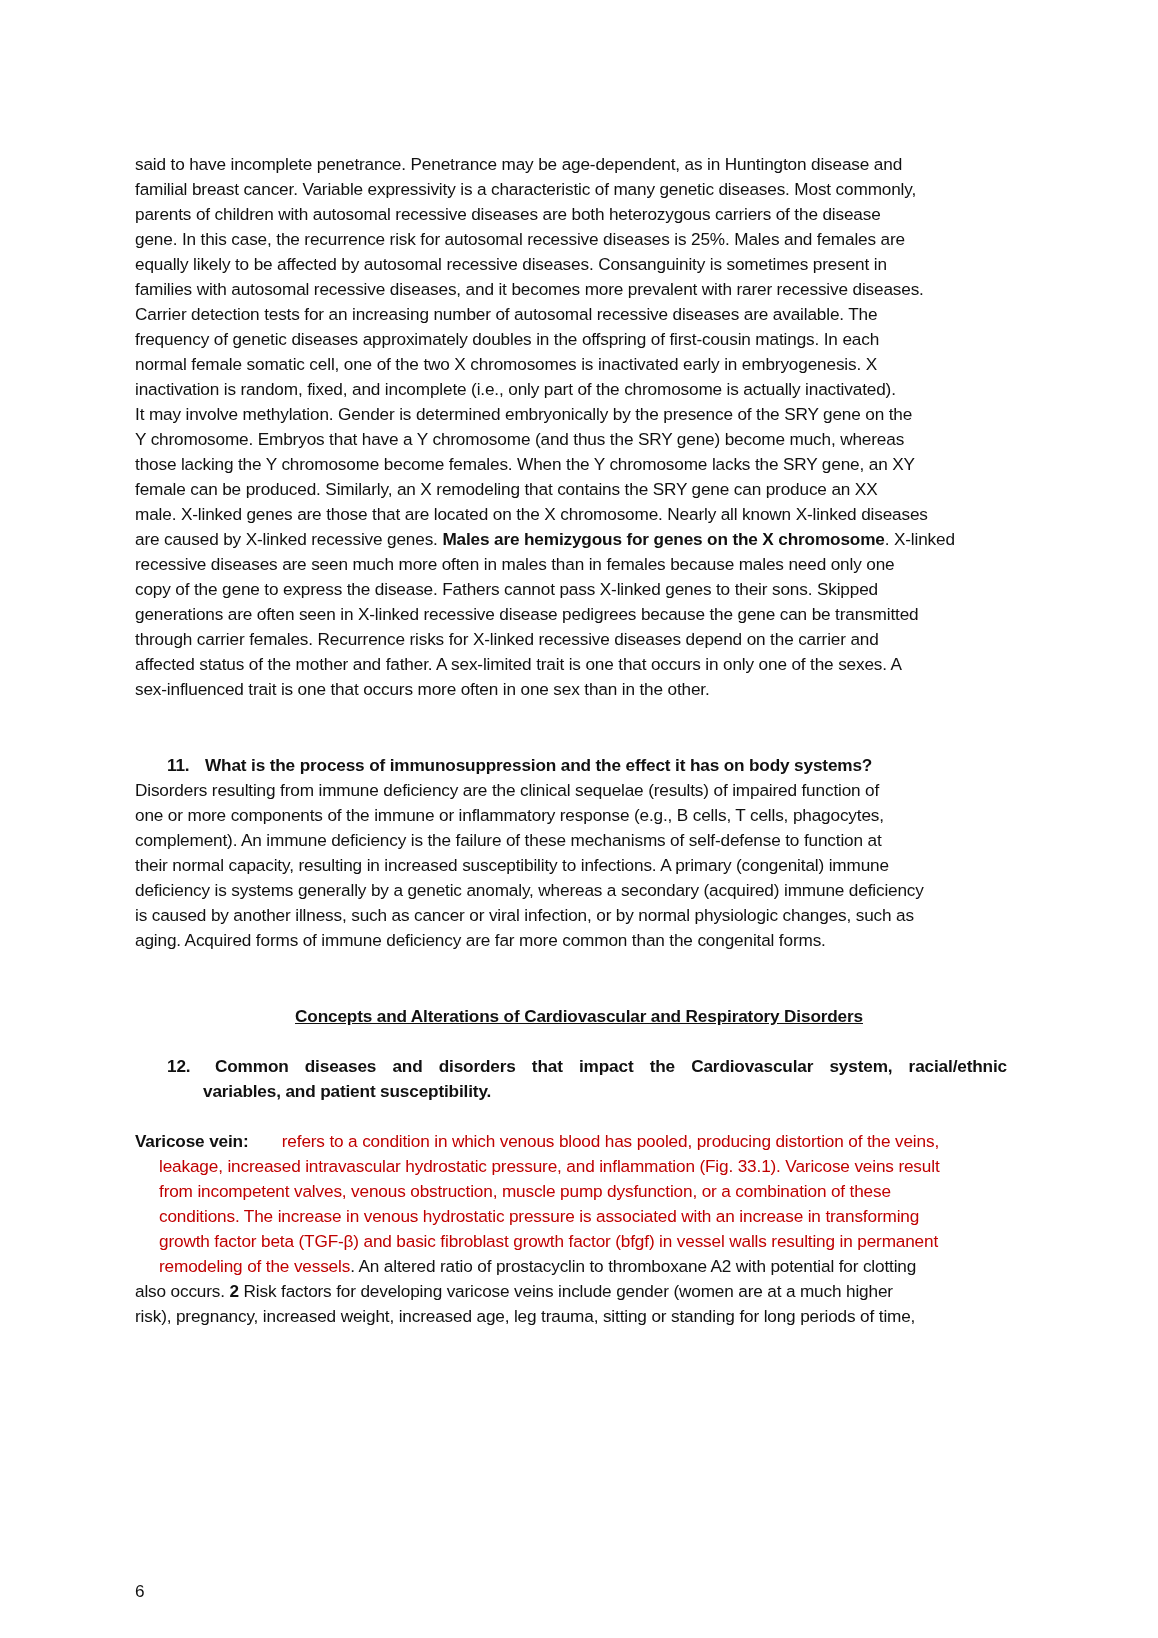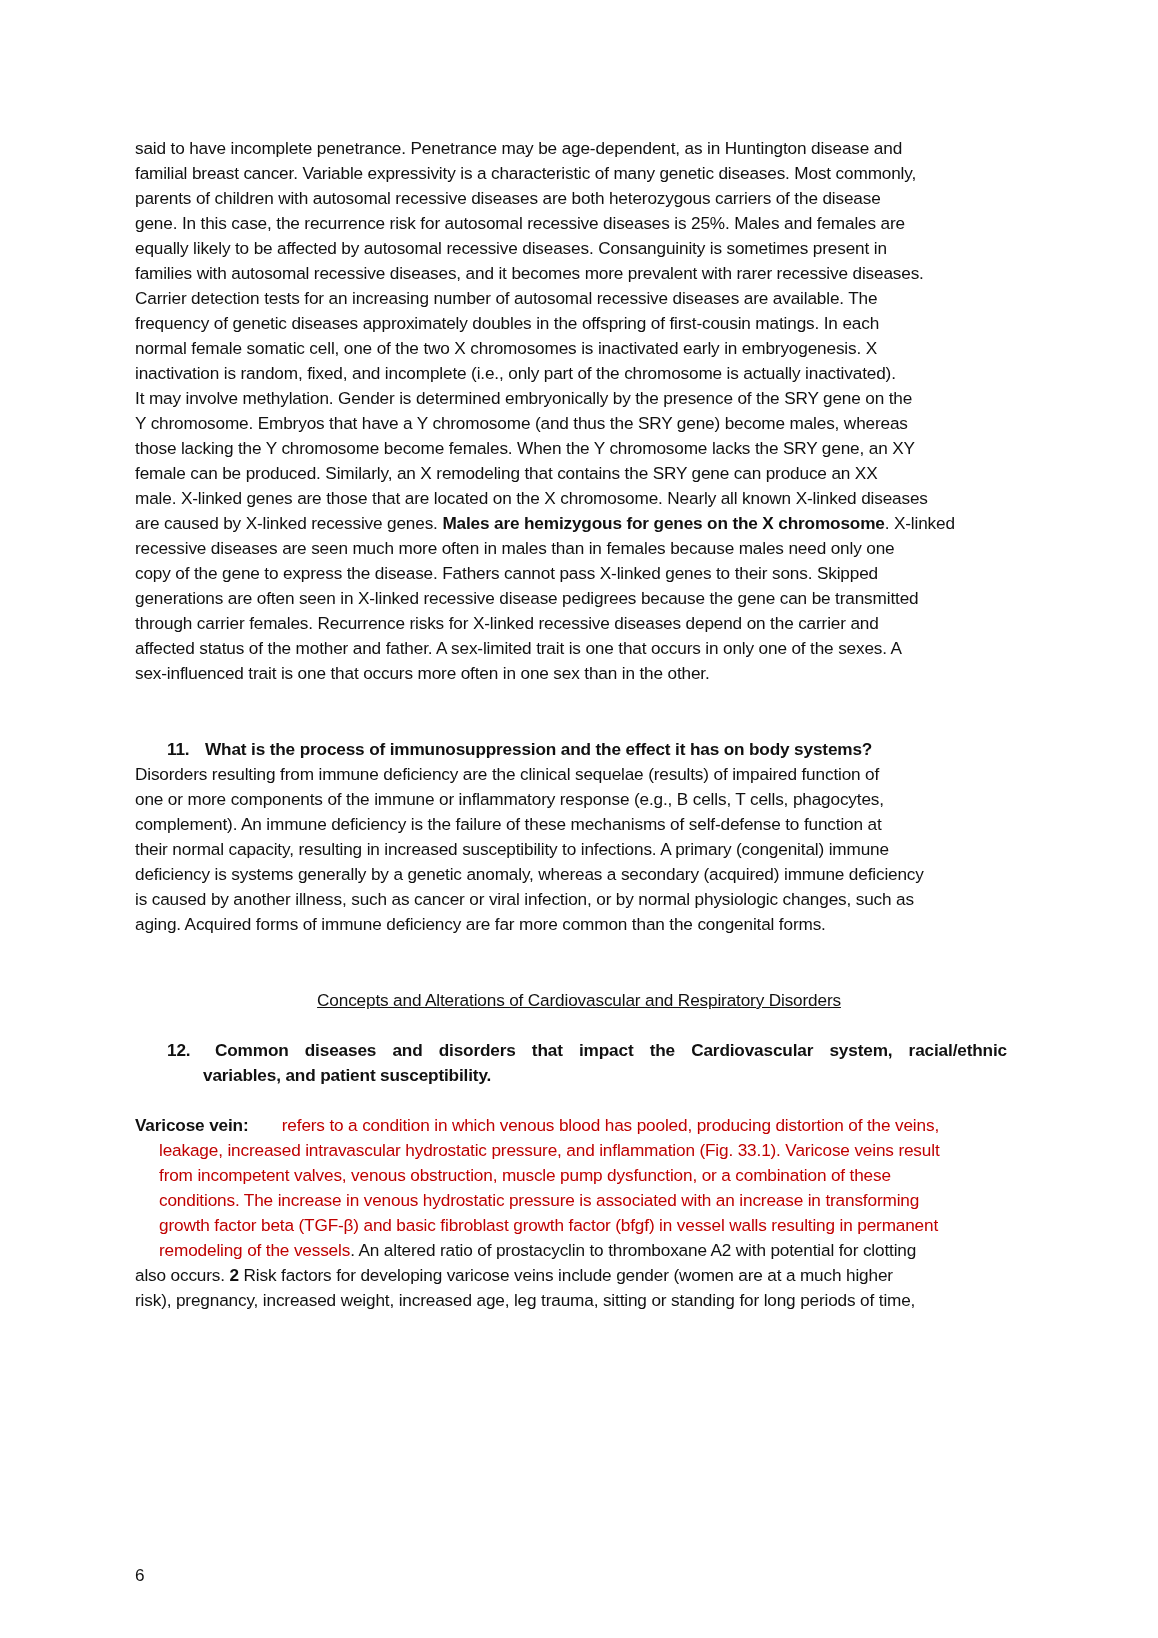--- a/index.html
+++ b/index.html
@@ -1,31 +1,31 @@
 <!DOCTYPE html>
 <html><head>
   <meta charset="utf-8">
   <style>
     html, body { margin: 0; padding: 0; background: #ffffff; }
     body {
       width: 1158px; height: 1638px; position: relative; overflow: hidden;
       font-family: "Liberation Sans", sans-serif; color: #111111;
     }
-    .page { position: absolute; left: 0; top: 0; width: 1158px; height: 1439px; }
+    .page { position: absolute; left: 0; top: 16px; width: 1158px; height: 1439px; }
     .line {
       position: absolute; left: 135px; white-space: nowrap;
       font-size: 17.2px; line-height: 25px; letter-spacing: -0.15px;
     }
     .red { color: #c00000; padding-left: 24px; }
     .bold { font-weight: bold; }
     .ul { }
     .q-num { display: inline-block; width: 38px; }
     .heading-center {
       position: absolute; left: 0; width: 1158px; text-align: center;
-      font-size: 17.2px; line-height: 25px; font-weight: normal; text-decoration: underline;
+      font-size: 17.2px; line-height: 25px; font-weight: bold; text-decoration: underline;
       letter-spacing: -0.15px;
     }
     .page-number { position: absolute; left: 135px; top: 1563px; font-size: 17.2px; line-height: 25px; }
   </style>
 </head>
 <body>
 
 <div class="page">
 
   <div>
@@ -33,21 +33,21 @@
     <div class="line" style="top:161px">familial breast cancer. Variable expressivity is a characteristic of many genetic diseases. Most commonly,</div>
     <div class="line" style="top:186px">parents of children with autosomal recessive diseases are both heterozygous carriers of the disease</div>
     <div class="line" style="top:211px">gene. In this case, the recurrence risk for autosomal recessive diseases is 25%. Males and females are</div>
     <div class="line" style="top:236px">equally likely to be affected by autosomal recessive diseases. Consanguinity is sometimes present in</div>
     <div class="line" style="top:261px">families with autosomal recessive diseases, and it becomes more prevalent with rarer recessive diseases.</div>
     <div class="line" style="top:286px">Carrier detection tests for an increasing number of autosomal recessive diseases are available. The</div>
     <div class="line" style="top:311px">frequency of genetic diseases approximately doubles in the offspring of first-cousin matings. In each</div>
     <div class="line" style="top:336px">normal female somatic cell, one of the two X chromosomes is inactivated early in embryogenesis. X</div>
     <div class="line" style="top:361px">inactivation is random, fixed, and incomplete (i.e., only part of the chromosome is actually inactivated).</div>
     <div class="line" style="top:386px">It may involve methylation. Gender is determined embryonically by the presence of the SRY gene on the</div>
-    <div class="line" style="top:411px">Y chromosome. Embryos that have a Y chromosome (and thus the SRY gene) become males, whereas</div>
+    <div class="line" style="top:411px">Y chromosome. Embryos that have a Y chromosome (and thus the SRY gene) become much, whereas</div>
     <div class="line" style="top:436px">those lacking the Y chromosome become females. When the Y chromosome lacks the SRY gene, an XY</div>
     <div class="line" style="top:461px">female can be produced. Similarly, an X remodeling that contains the SRY gene can produce an XX</div>
     <div class="line" style="top:486px">male. X-linked genes are those that are located on the X chromosome. Nearly all known X-linked diseases</div>
     <div class="line" style="top:511px">
       <span>are caused by X-linked recessive genes. </span><span class="bold">Males are hemizygous for genes on the X chromosome</span><span>. X-linked</span>
     </div>
     <div class="line" style="top:536px">recessive diseases are seen much more often in males than in females because males need only one</div>
     <div class="line" style="top:561px">copy of the gene to express the disease. Fathers cannot pass X-linked genes to their sons. Skipped</div>
     <div class="line" style="top:586px">generations are often seen in X-linked recessive disease pedigrees because the gene can be transmitted</div>
     <div class="line" style="top:611px">through carrier females. Recurrence risks for X-linked recessive diseases depend on the carrier and</div>

